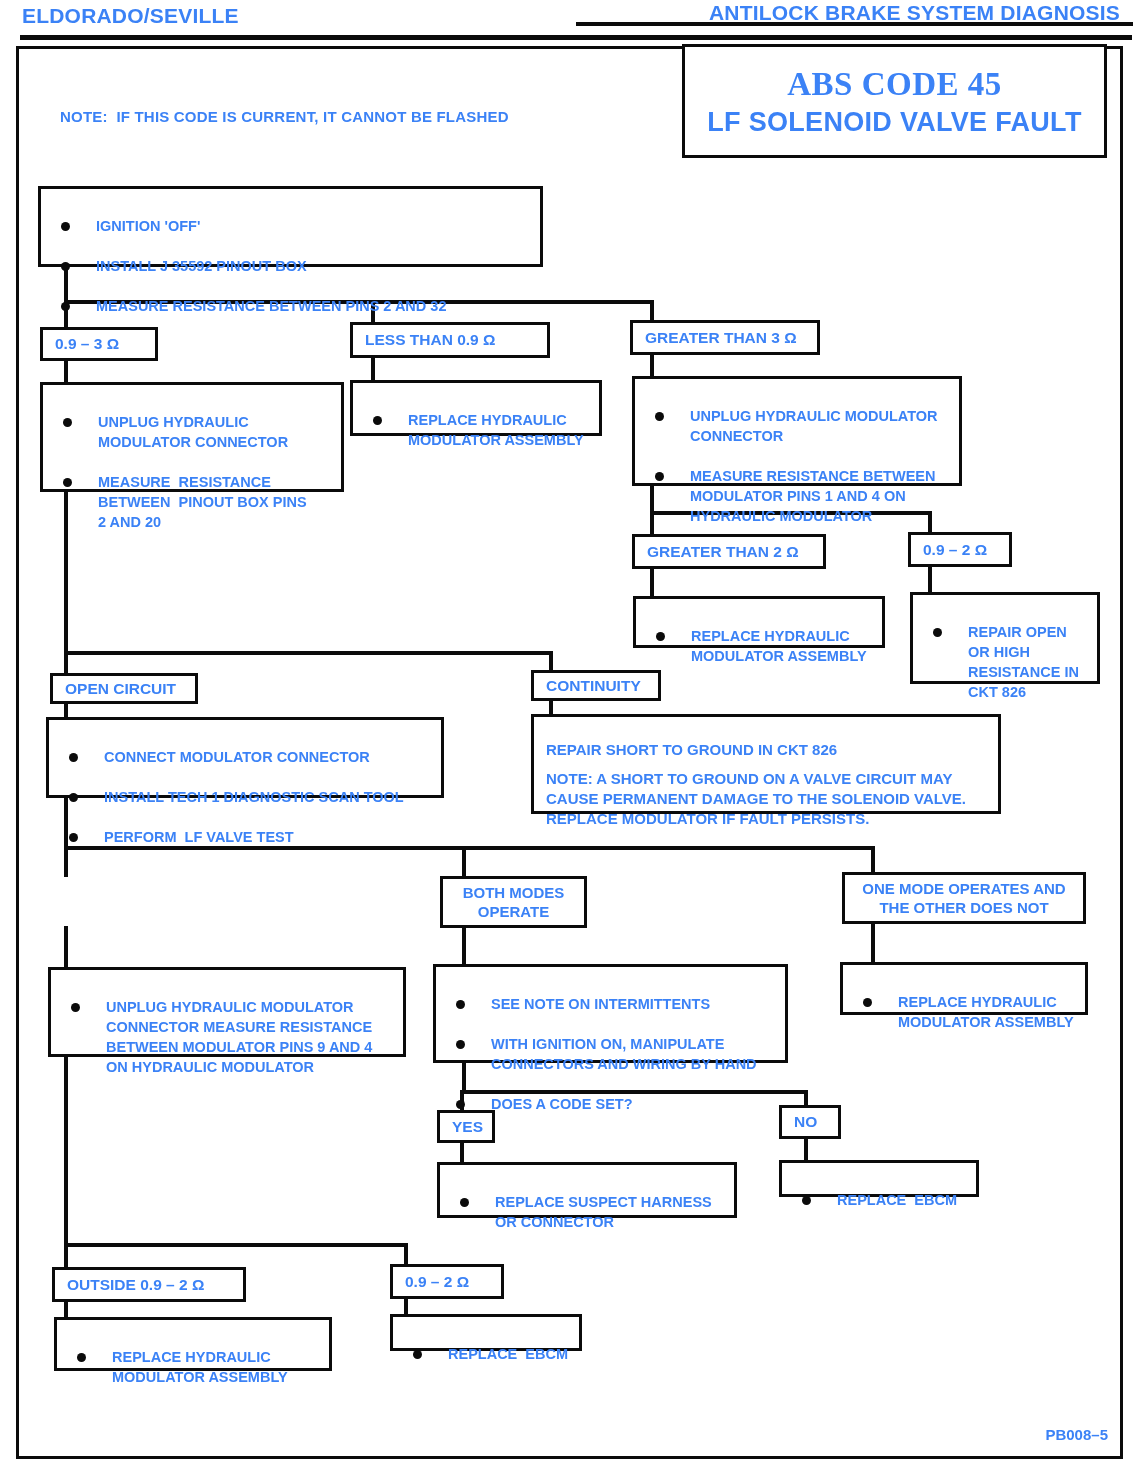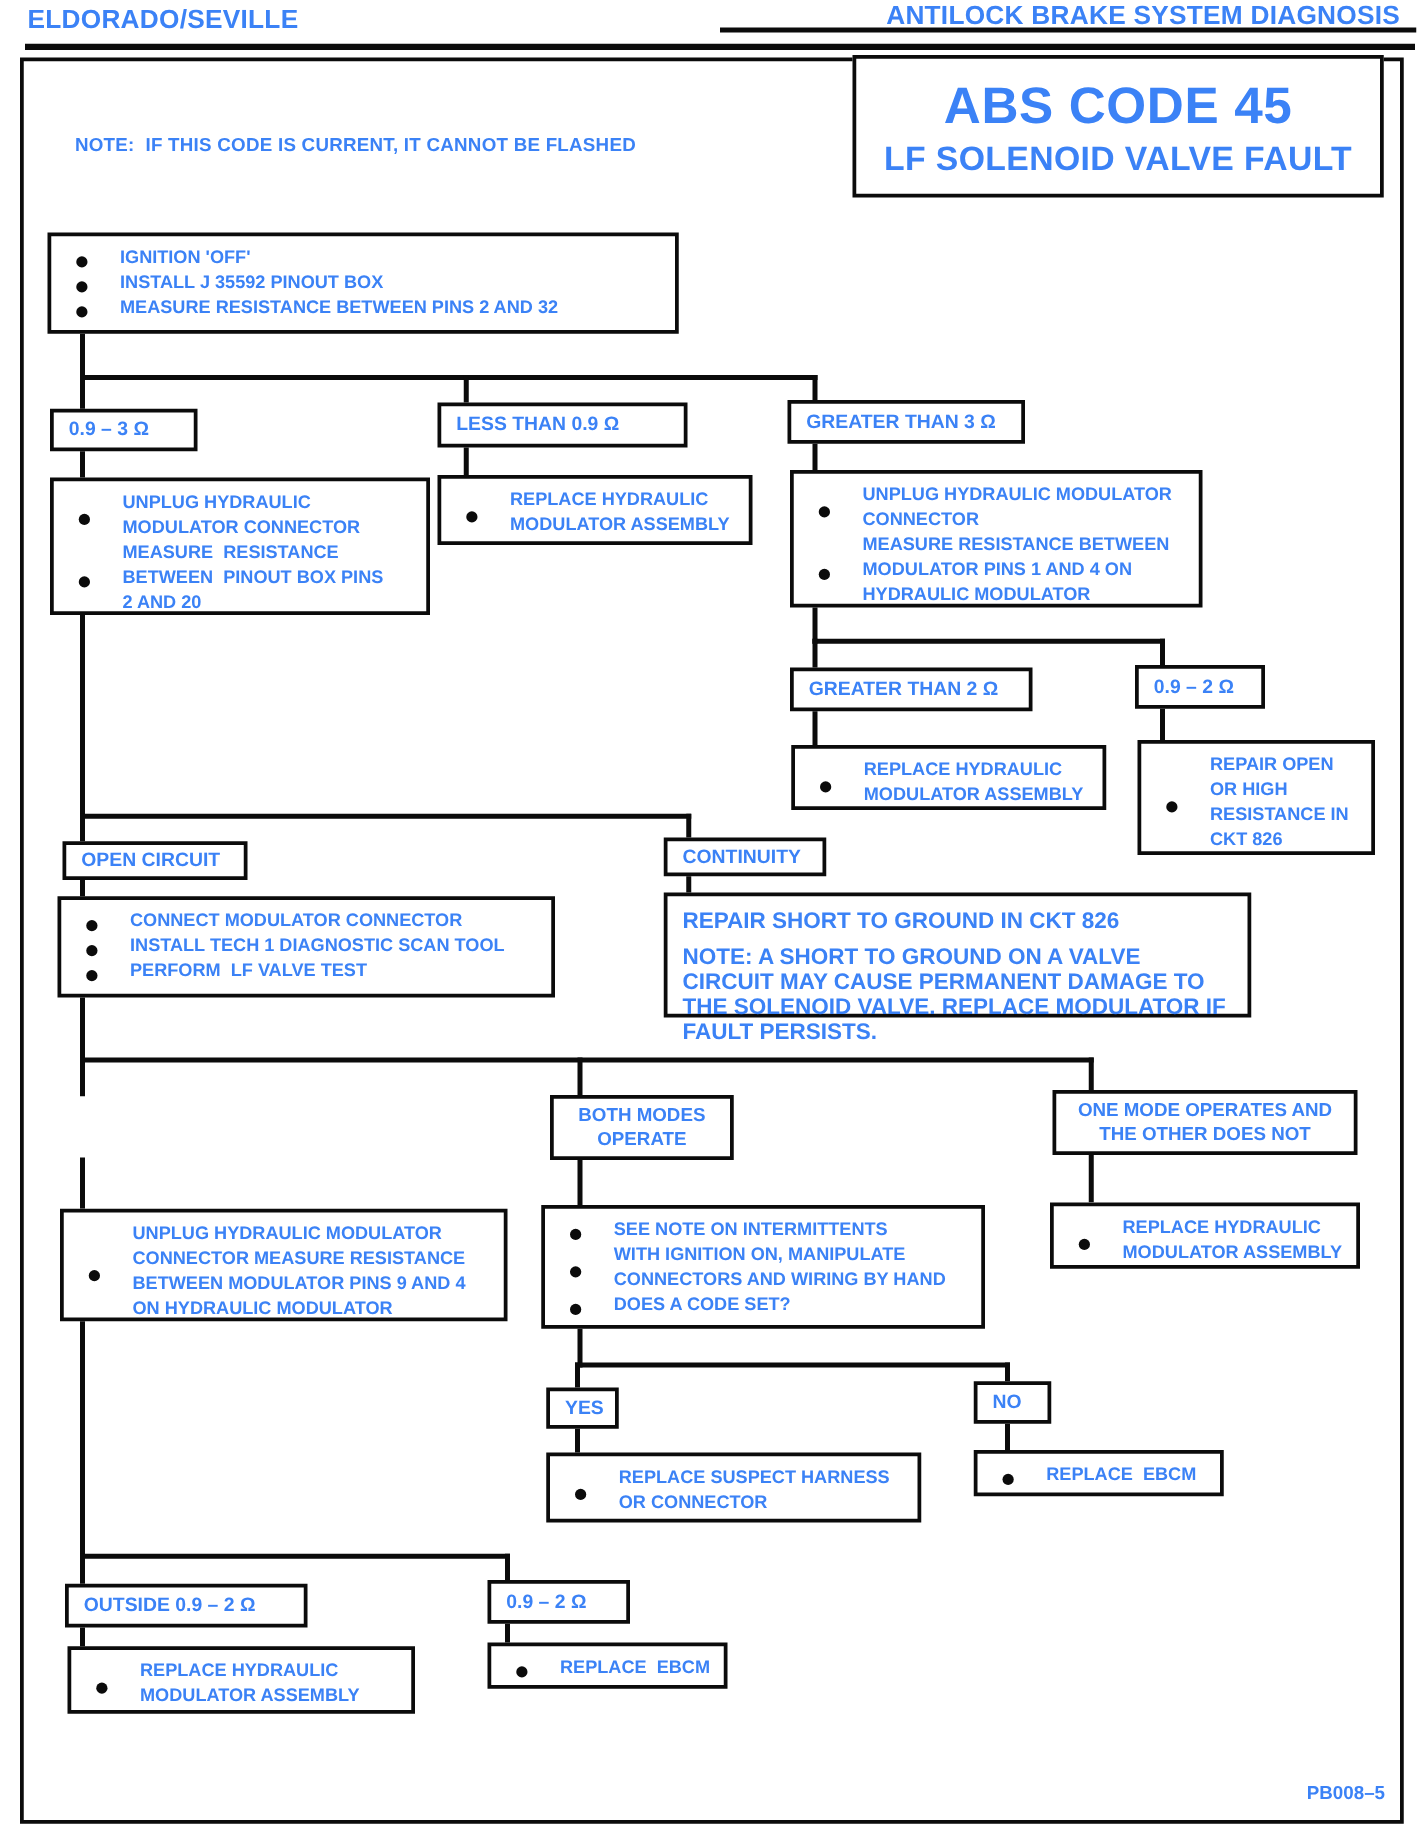--- a/index.html
+++ b/index.html
@@ -10,34 +10,34 @@
   }
   
   .hdr-left{position:absolute;left:22px;top:4px;font-size:21px;letter-spacing:.2px;}
   .hdr-right{position:absolute;right:16px;top:1px;font-size:21px;letter-spacing:.2px;}
   .rule{position:absolute;background:#0b0b0b;}
   
   .outer-border{position:absolute;left:16px;top:46px;width:1101px;height:1407px;border:3px solid #0b0b0b;}
   
   .code-box{position:absolute;left:682px;top:44px;width:419px;height:108px;border:3px solid #0b0b0b;background:#fff;
     display:flex;flex-direction:column;align-items:center;justify-content:center;z-index:3;}
-  .code-title{font-size:41px;letter-spacing:.5px;line-height:1.3;}
+  .code-title{font-size:33px;letter-spacing:.5px;line-height:1.3;font-family:Liberation Serif, serif;}
   .code-sub{font-size:27px;letter-spacing:.3px;line-height:1.2;}
   .note-line{position:absolute;left:60px;top:108px;font-size:15px;letter-spacing:.2px;white-space:pre-wrap;}
   .footer-ref{position:absolute;left:990px;top:1426px;width:118px;text-align:right;font-size:15px;}
   
   .node{position:absolute;border:3px solid #0b0b0b;background:#fff;box-sizing:border-box;z-index:2;}
   .action{padding:7px 10px 6px 6px;}
-  .brow{display:flex;align-items:center;}
+  .brow{display:flex;align-items:flex-start;margin-top:20px;}
   .dot{width:9px;height:9px;border-radius:50%;background:#0b0b0b;flex:none;margin:6px 0 0 14px;}
   .btxt{font-size:14.5px;line-height:20px;margin-left:26px;white-space:pre-wrap;}
   .label-node{display:flex;align-items:center;padding:0 10px 0 12px;font-size:15.5px;white-space:nowrap;}
   .center-node{display:flex;align-items:center;justify-content:center;text-align:center;
     font-size:15px;line-height:19px;padding:2px 6px;}
-  .text-box{padding:9px 12px 6px 12px;font-size:18px;line-height:20px;}
+  .text-box{padding:23px 12px 6px 12px;font-size:15px;line-height:20px;}
   .text-box .l1{margin-bottom:9px;}
   
   .vl,.hl{position:absolute;background:#0b0b0b;z-index:1;}
   .vl{width:4px;}
   .hl{height:4px;}
 </style>
 </head>
 <body>
 
 <div class="page">

